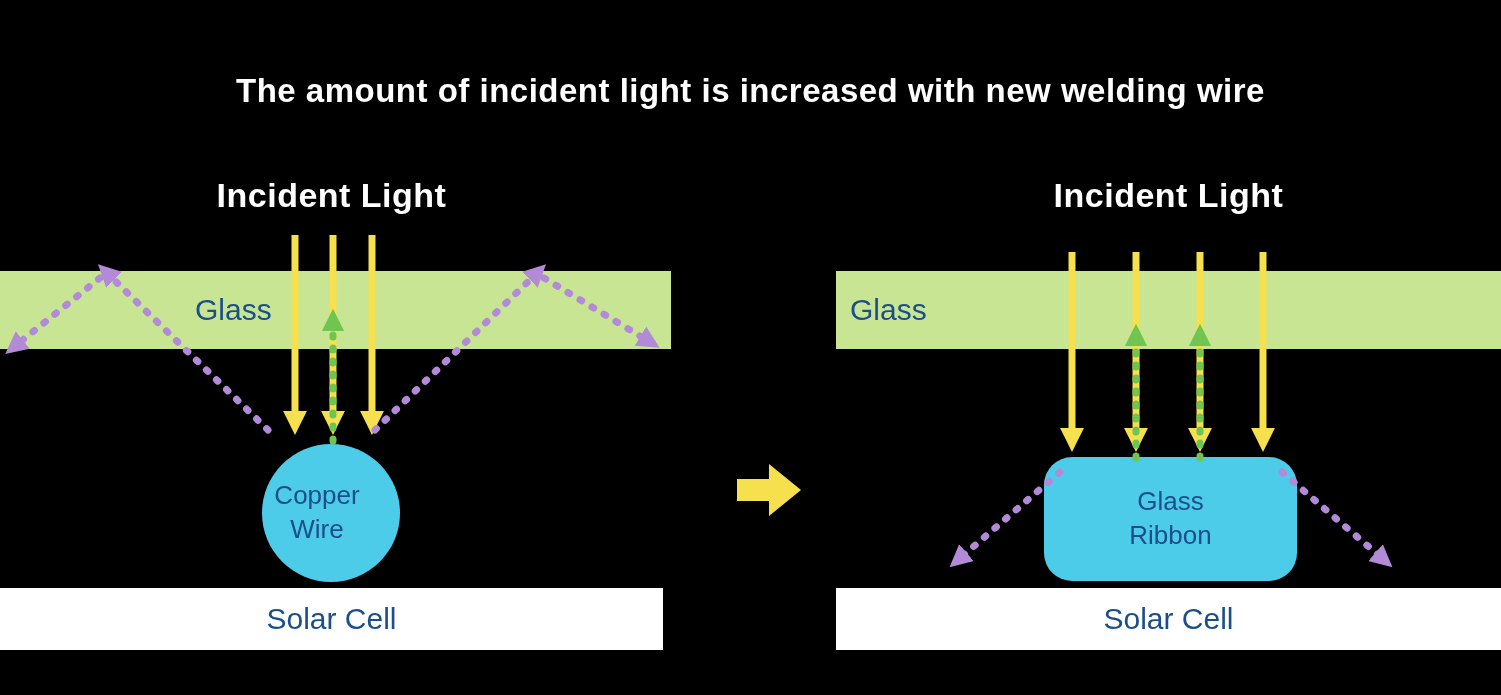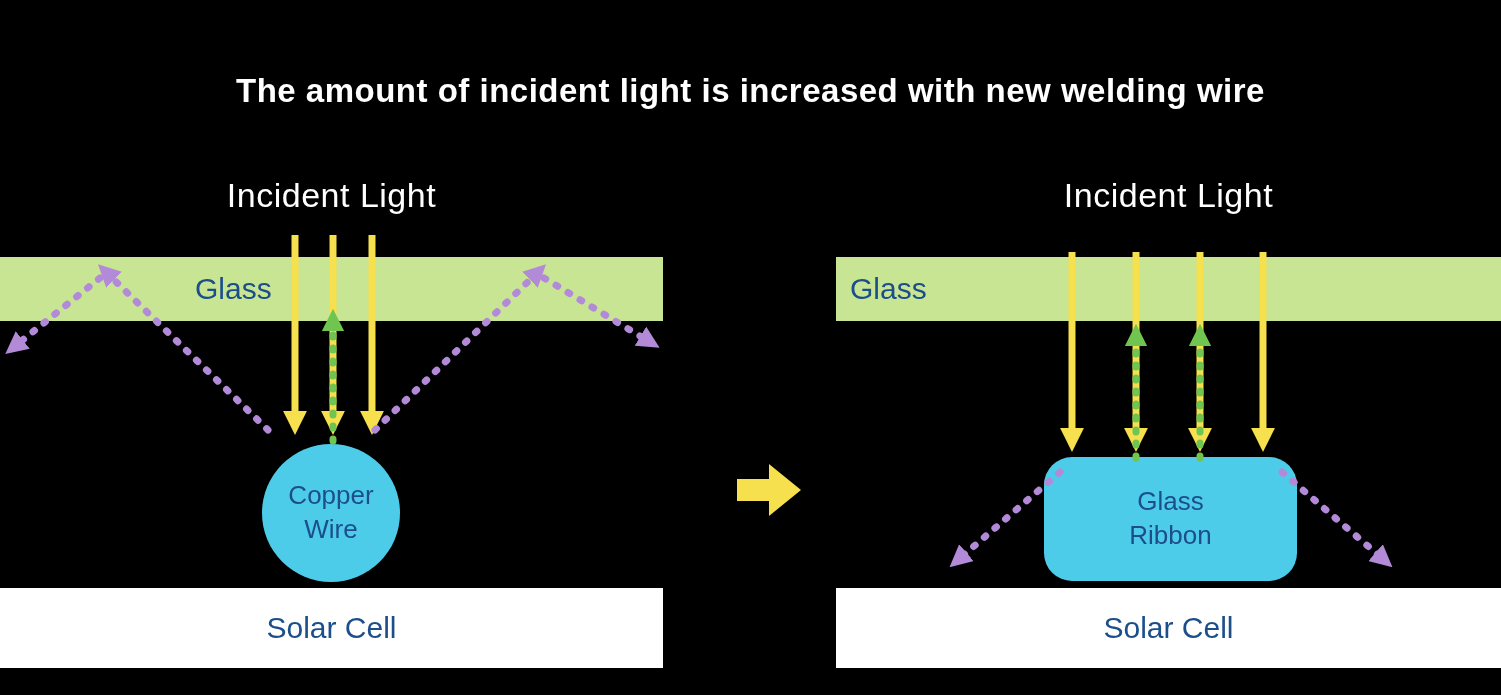--- a/index.html
+++ b/index.html
@@ -22,46 +22,46 @@
     font-family:"Liberation Sans", sans-serif;
     margin-top:20px;
   }
   .title{
     position:absolute;top:52px;left:0;width:100%;
     text-align:center;color:var(--title-text);
     font-size:33px;font-weight:bold;letter-spacing:.5px;
   }
   .incident-label{
     position:absolute;top:156px;text-align:center;
-    color:var(--title-text);font-size:34px;font-weight:400;letter-spacing:.5px;
+    color:var(--title-text);font-size:34px;font-weight:700;letter-spacing:.5px;
   }
   .incident-label.left{left:0;width:663px;}
   .incident-label.right{left:836px;width:665px;}
   .glass-band{
-    position:absolute;top:237px;height:64px;background:var(--glass);
+    position:absolute;top:251px;height:78px;background:var(--glass);padding-left:8px;
   }
   .glass-band.left{left:0;width:663px;}
   .glass-band.right{left:836px;width:665px;}
   .glass-label{
     position:absolute;top:50%;transform:translateY(-50%);
     color:var(--label-blue);font-size:30px;font-weight:500;
   }
   .glass-band.left .glass-label{left:195px;}
   .glass-band.right .glass-label{left:14px;}
   .solar-cell{
-    position:absolute;top:568px;height:80px;background:var(--solar-cell);
+    position:absolute;top:568px;height:62px;background:var(--solar-cell);
     display:flex;align-items:center;justify-content:center;
     color:var(--label-blue);font-size:30px;font-weight:500;
   }
   .solar-cell.left{left:0;width:663px;}
   .solar-cell.right{left:836px;width:665px;}
   .copper-wire{
     position:absolute;left:262px;top:424px;width:138px;height:138px;
     border-radius:50%;background:var(--copper);
-    display:flex;align-items:center;justify-content:center;
+    display:flex;align-items:center;
   }
   .copper-ribbon{
     position:absolute;left:1044px;top:437px;width:253px;height:124px;
     border-radius:28px;background:var(--copper);
     display:flex;align-items:center;justify-content:center;
   }
   .conductor-text{
     display:inline-block;text-align:center;
     color:var(--label-blue);font-size:26px;line-height:1.3;font-weight:500;
   }

